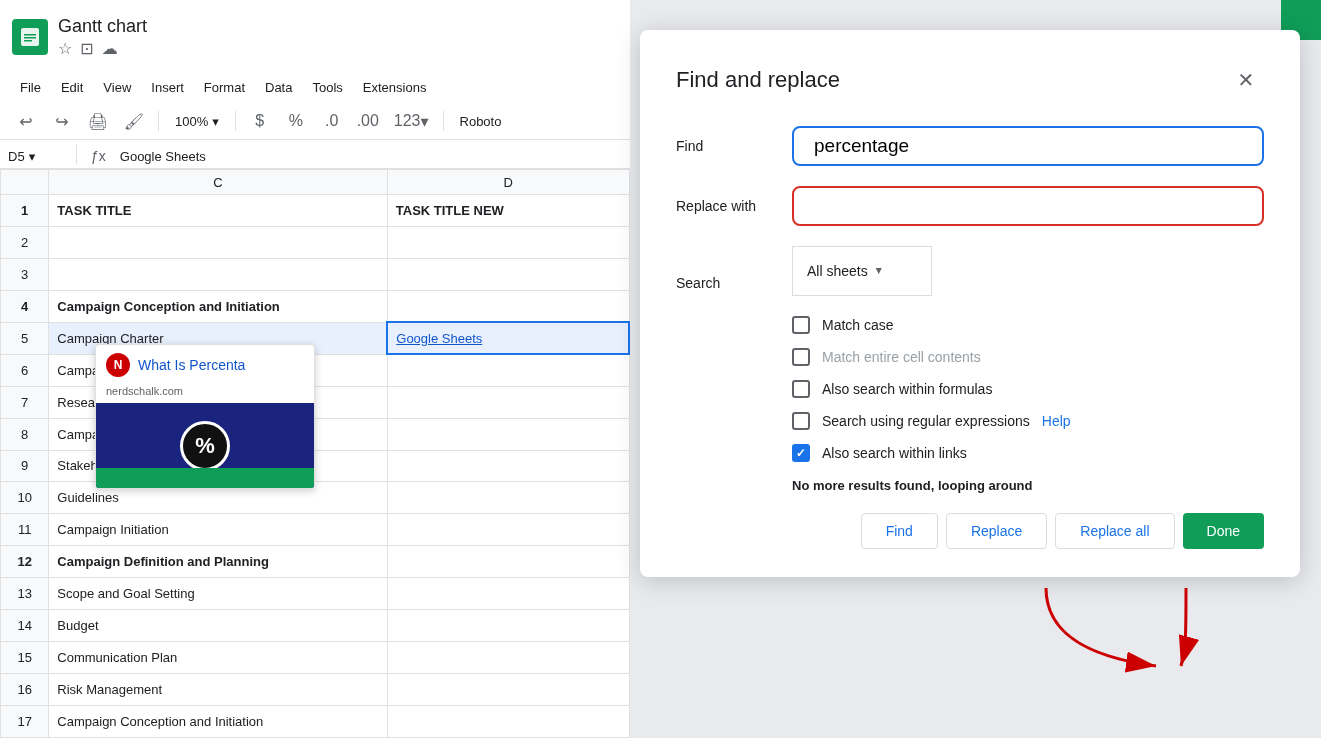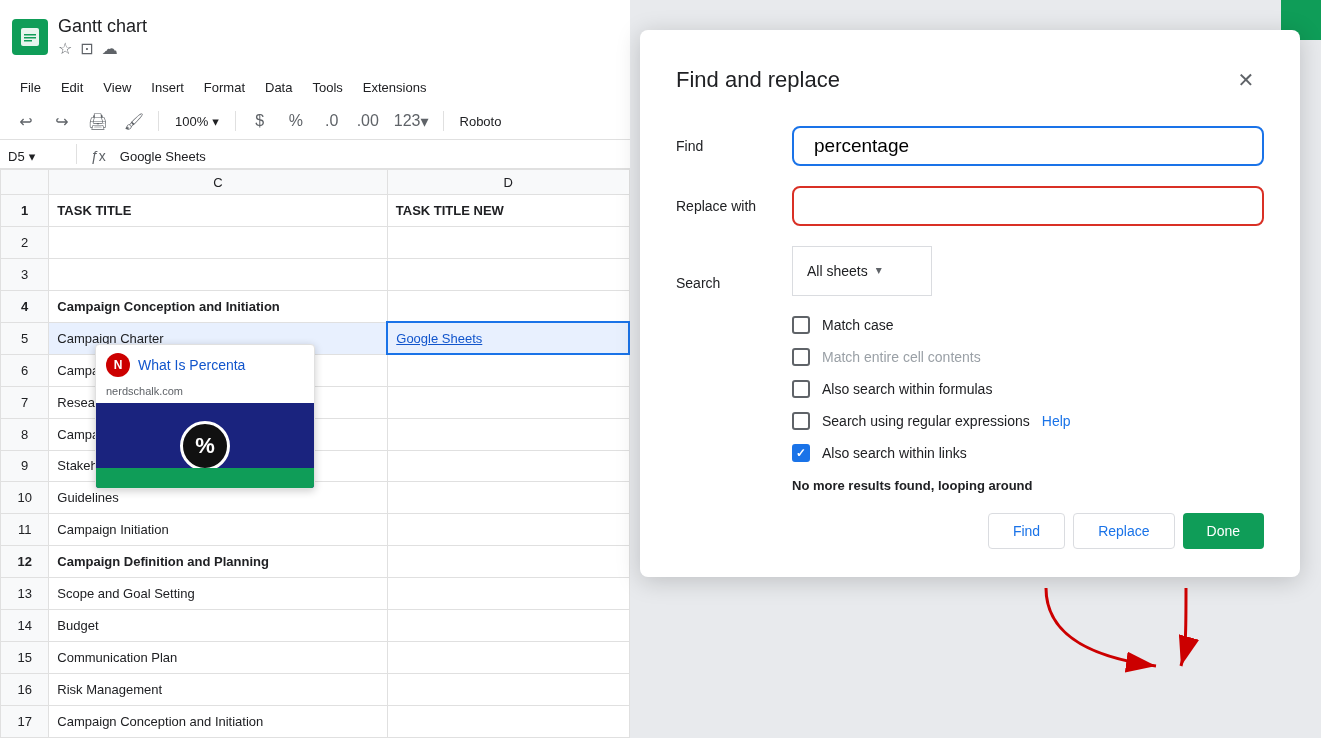--- a/index.html
+++ b/index.html
@@ -580,20 +580,21 @@
       <div class="checkbox-box checked"></div>
       <span class="checkbox-label">Also search within links</span>
     </div>
   </div>
 
   <div class="status-msg">No more results found, looping around</div>
 
   <div class="dialog-buttons">
     <button class="btn btn-outline">Find</button>
     <button class="btn btn-outline">Replace</button>
+    <button class="btn btn-outline">Replace all</button>
     <button class="btn btn-primary">Done</button>
   </div>
 </div>
 
 <svg class="arrows-svg" width="280" height="100" viewBox="0 0 280 100" style="position:absolute;bottom:60px;right:55px;">
 
   <path d="M 60 10 C 60 60, 110 80, 170 88" stroke="#cc0000" stroke-width="3" fill="none" marker-end="url(#arrowhead)"></path>
 
   <path d="M 200 10 C 200 55, 200 70, 195 88" stroke="#cc0000" stroke-width="3" fill="none" marker-end="url(#arrowhead2)"></path>
   <defs>

